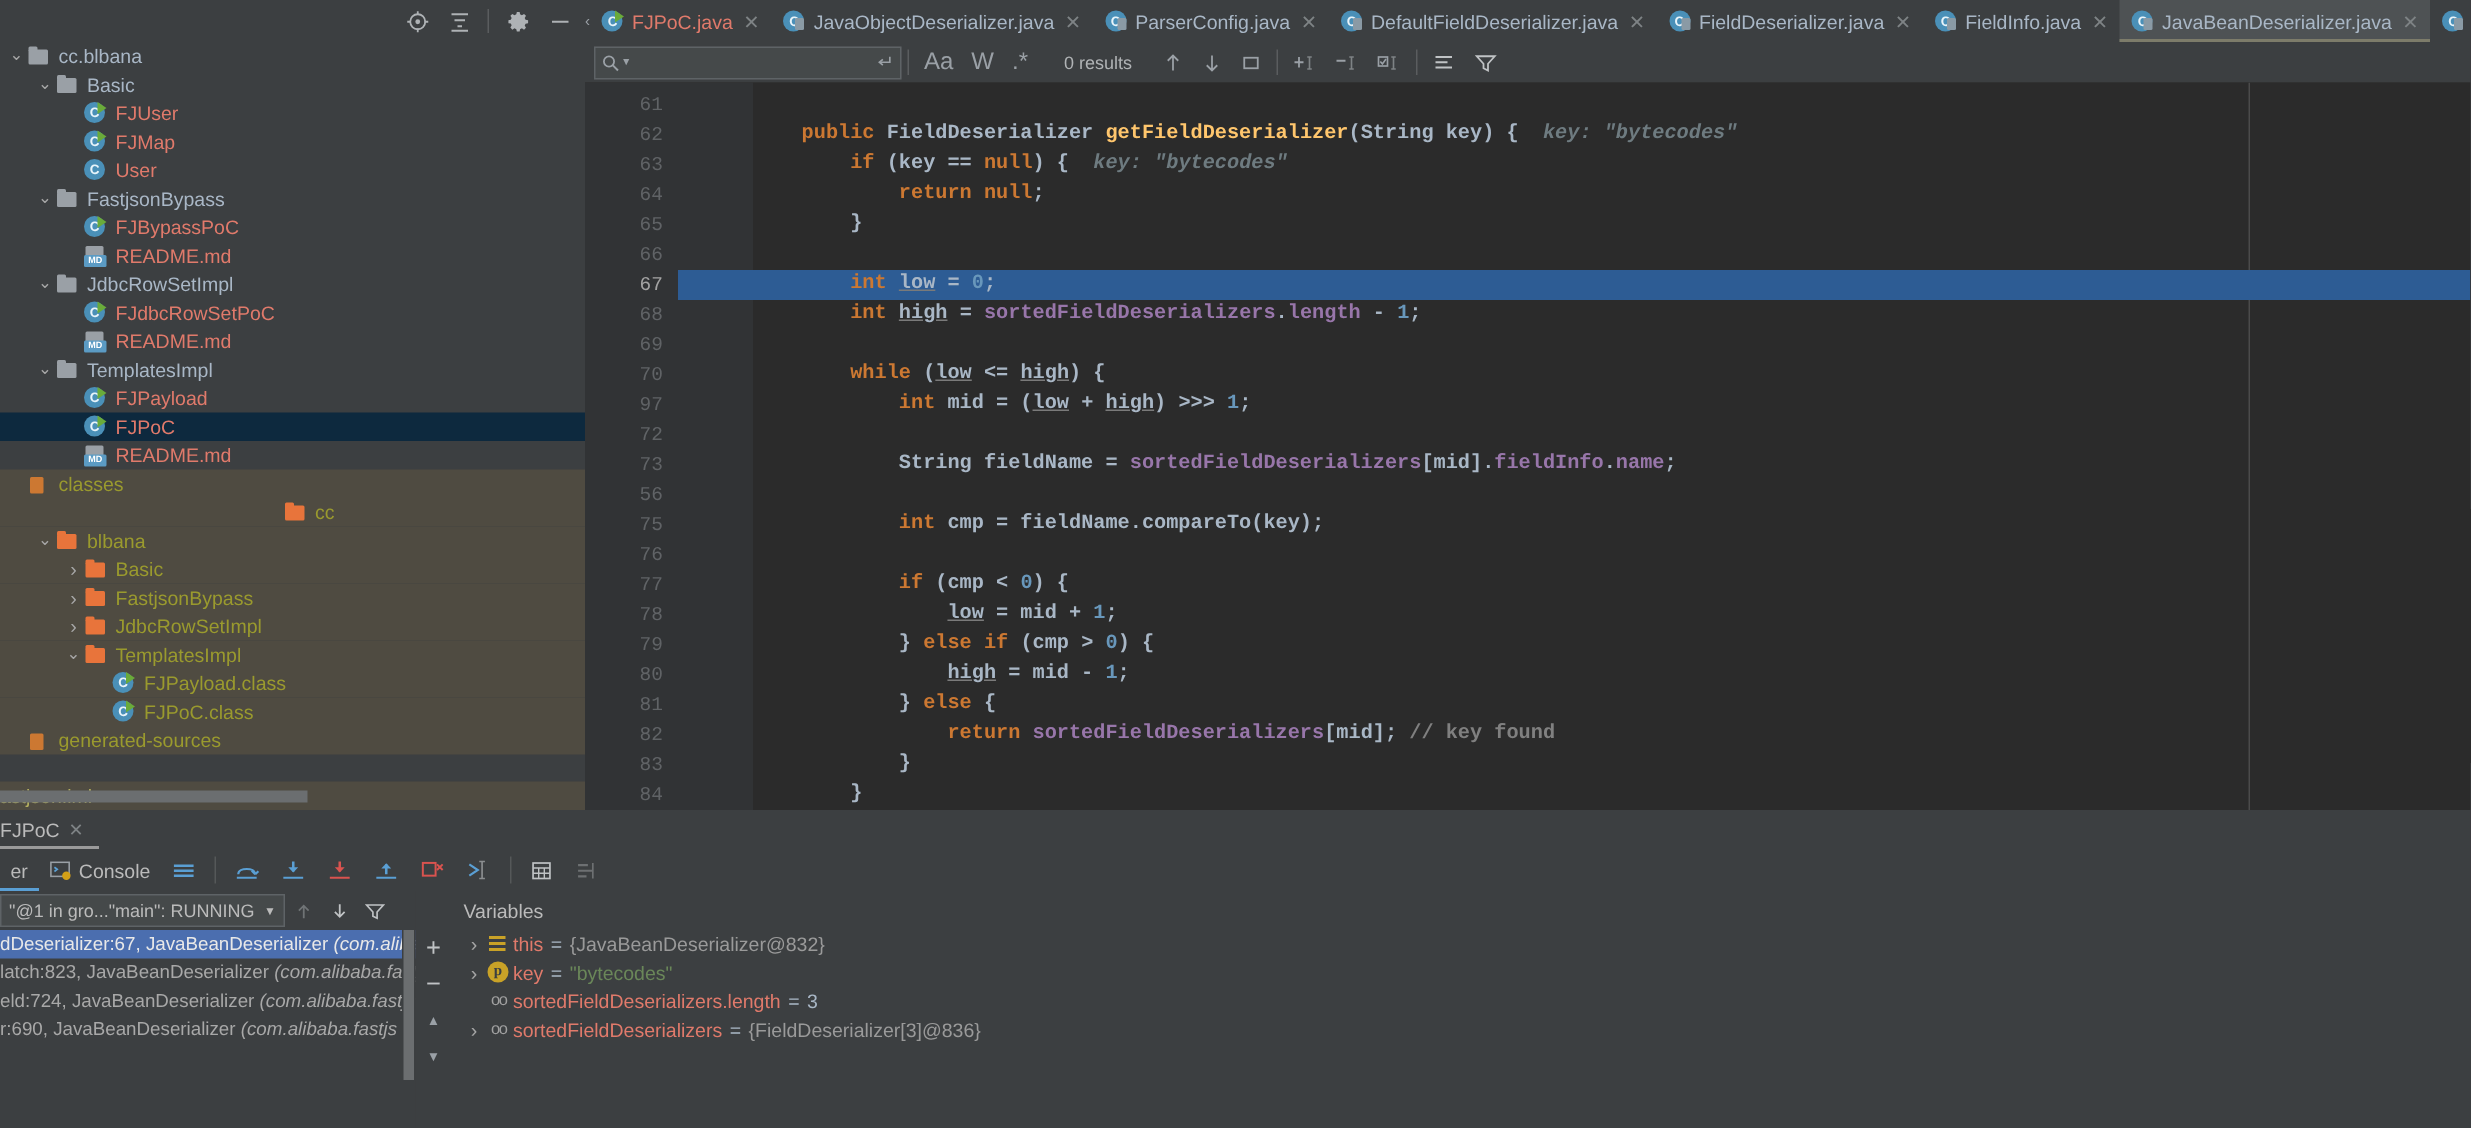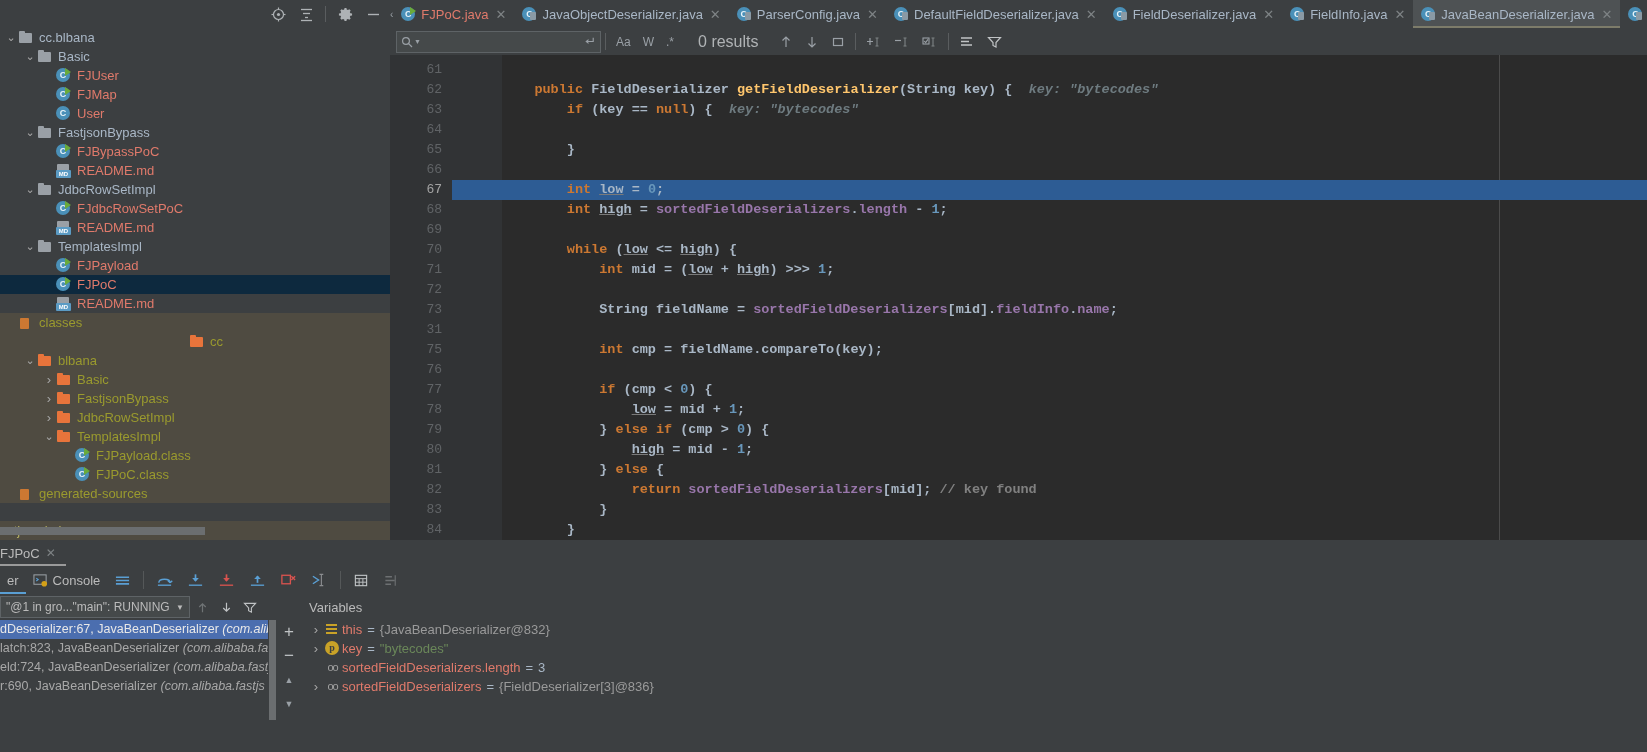--- a/index.html
+++ b/index.html
@@ -152,25 +152,25 @@
     position:relative;
   }
   #find-input-wrap .magnifier { color:#9aa0a6; font-size:12px; }
   #find-input-wrap .caretdown { color:#9aa0a6; font-size:7px; margin-left:1px; }
   #find-input {
     flex:1; background:transparent; border:none; outline:none;
     color:#bbbbbb; font-size:12px; font-family:"Liberation Sans",sans-serif;
     margin-left:4px;
   }
   .find-btn {
-    color:#9aa0a6; font-size:12px; padding:0 6px; height:22px;
+    color:#9aa0a6; font-size:16px; padding:0 6px; height:22px;
     display:flex; align-items:center; cursor:pointer;
   }
   .find-sep { width:1px; height:17px; background:#5a5d5f; margin:0 4px; }
-  #results-count { color:#b0b3b5; font-size:16px; margin-left:18px; margin-right:14px; }
+  #results-count { color:#b0b3b5; font-size:12px; margin-left:18px; margin-right:14px; }
 
   
   #editor {
     position:absolute; left:390px; top:55px; width:1257px; height:485px;
     background:#2b2b2b; overflow:hidden;
     font-family:"Liberation Mono","DejaVu Sans Mono",monospace; font-size:13.5px;
   }
   #gutter-lnums{
     position:absolute; left:0; top:0; width:62px; height:100%;
     background:#313335;
@@ -610,24 +610,24 @@
         <div class="lnum" style="top: 5px;">61</div>
         <div class="lnum" style="top: 25px;">62</div>
         <div class="lnum" style="top: 45px;">63</div>
         <div class="lnum" style="top: 65px;">64</div>
         <div class="lnum" style="top: 85px;">65</div>
         <div class="lnum" style="top: 105px;">66</div>
         <div class="lnum exec" style="top: 125px;">67</div>
         <div class="lnum" style="top: 145px;">68</div>
         <div class="lnum" style="top: 165px;">69</div>
         <div class="lnum" style="top: 185px;">70</div>
-        <div class="lnum" style="top: 205px;">71</div>
+        <div class="lnum" style="top: 205px;">97</div>
         <div class="lnum" style="top: 225px;">72</div>
         <div class="lnum" style="top: 245px;">73</div>
-        <div class="lnum" style="top: 265px;">31</div>
+        <div class="lnum" style="top: 265px;">56</div>
         <div class="lnum" style="top: 285px;">75</div>
         <div class="lnum" style="top: 305px;">76</div>
         <div class="lnum" style="top: 325px;">77</div>
         <div class="lnum" style="top: 345px;">78</div>
         <div class="lnum" style="top: 365px;">79</div>
         <div class="lnum" style="top: 385px;">80</div>
         <div class="lnum" style="top: 405px;">81</div>
         <div class="lnum" style="top: 425px;">82</div>
         <div class="lnum" style="top: 445px;">83</div>
         <div class="lnum" style="top: 465px;">84</div>
@@ -688,20 +688,21 @@
         <div class="foldline" style="top: 340px; height: 28px;"></div>
         <div class="foldline" style="top: 380px; height: 28px;"></div>
         <div class="foldline" style="top: 420px; height: 28px;"></div>
       </div>
     <div id="gutter-edge"></div>
     <div id="code-area">
       <div id="right-margin-line"></div>
     <div class="code-line" style="top: 5px;"><span class="codetext"></span></div>
         <div class="code-line" style="top: 25px;"><span class="codetext">    <span class="k">public</span> <span class="plain">FieldDeserializer</span> <span class="m">getFieldDeserializer</span><span class="plain">(String key) {</span>  <span class="hint">key: "bytecodes"</span></span></div>
         <div class="code-line" style="top: 45px;"><span class="codetext">        <span class="k">if</span> <span class="plain">(key ==</span> <span class="k">null</span><span class="plain">) {</span>  <span class="hint">key: "bytecodes"</span></span></div>
+        <div class="code-line" style="top: 65px;"><span class="codetext">            <span class="k">return null</span><span class="plain">;</span></span></div>
         <div class="code-line" style="top: 85px;"><span class="codetext">        <span class="plain">}</span></span></div>
         <div class="code-line" style="top: 105px;"><span class="codetext"></span></div>
         <div class="code-line exec" style="top: 125px;"><span class="codetext">        <span class="k">int</span> <span class="loc">low</span> <span class="plain">=</span> <span class="n">0</span><span class="plain">;</span></span></div>
         <div class="code-line" style="top: 145px;"><span class="codetext">        <span class="k">int</span> <span class="loc">high</span> <span class="plain">=</span> <span class="f">sortedFieldDeserializers</span><span class="plain">.</span><span class="f">length</span> <span class="plain">-</span> <span class="n">1</span><span class="plain">;</span></span></div>
         <div class="code-line" style="top: 165px;"><span class="codetext"></span></div>
         <div class="code-line" style="top: 185px;"><span class="codetext">        <span class="k">while</span> <span class="plain">(</span><span class="loc">low</span> <span class="plain">&lt;=</span> <span class="loc">high</span><span class="plain">) {</span></span></div>
         <div class="code-line" style="top: 205px;"><span class="codetext">            <span class="k">int</span> <span class="plain">mid = (</span><span class="loc">low</span> <span class="plain">+</span> <span class="loc">high</span><span class="plain">) &gt;&gt;&gt;</span> <span class="n">1</span><span class="plain">;</span></span></div>
         <div class="code-line" style="top: 225px;"><span class="codetext"></span></div>
         <div class="code-line" style="top: 245px;"><span class="codetext">            <span class="plain">String fieldName =</span> <span class="f">sortedFieldDeserializers</span><span class="plain">[mid].</span><span class="f">fieldInfo</span><span class="plain">.</span><span class="f">name</span><span class="plain">;</span></span></div>
         <div class="code-line" style="top: 265px;"><span class="codetext"></span></div>

